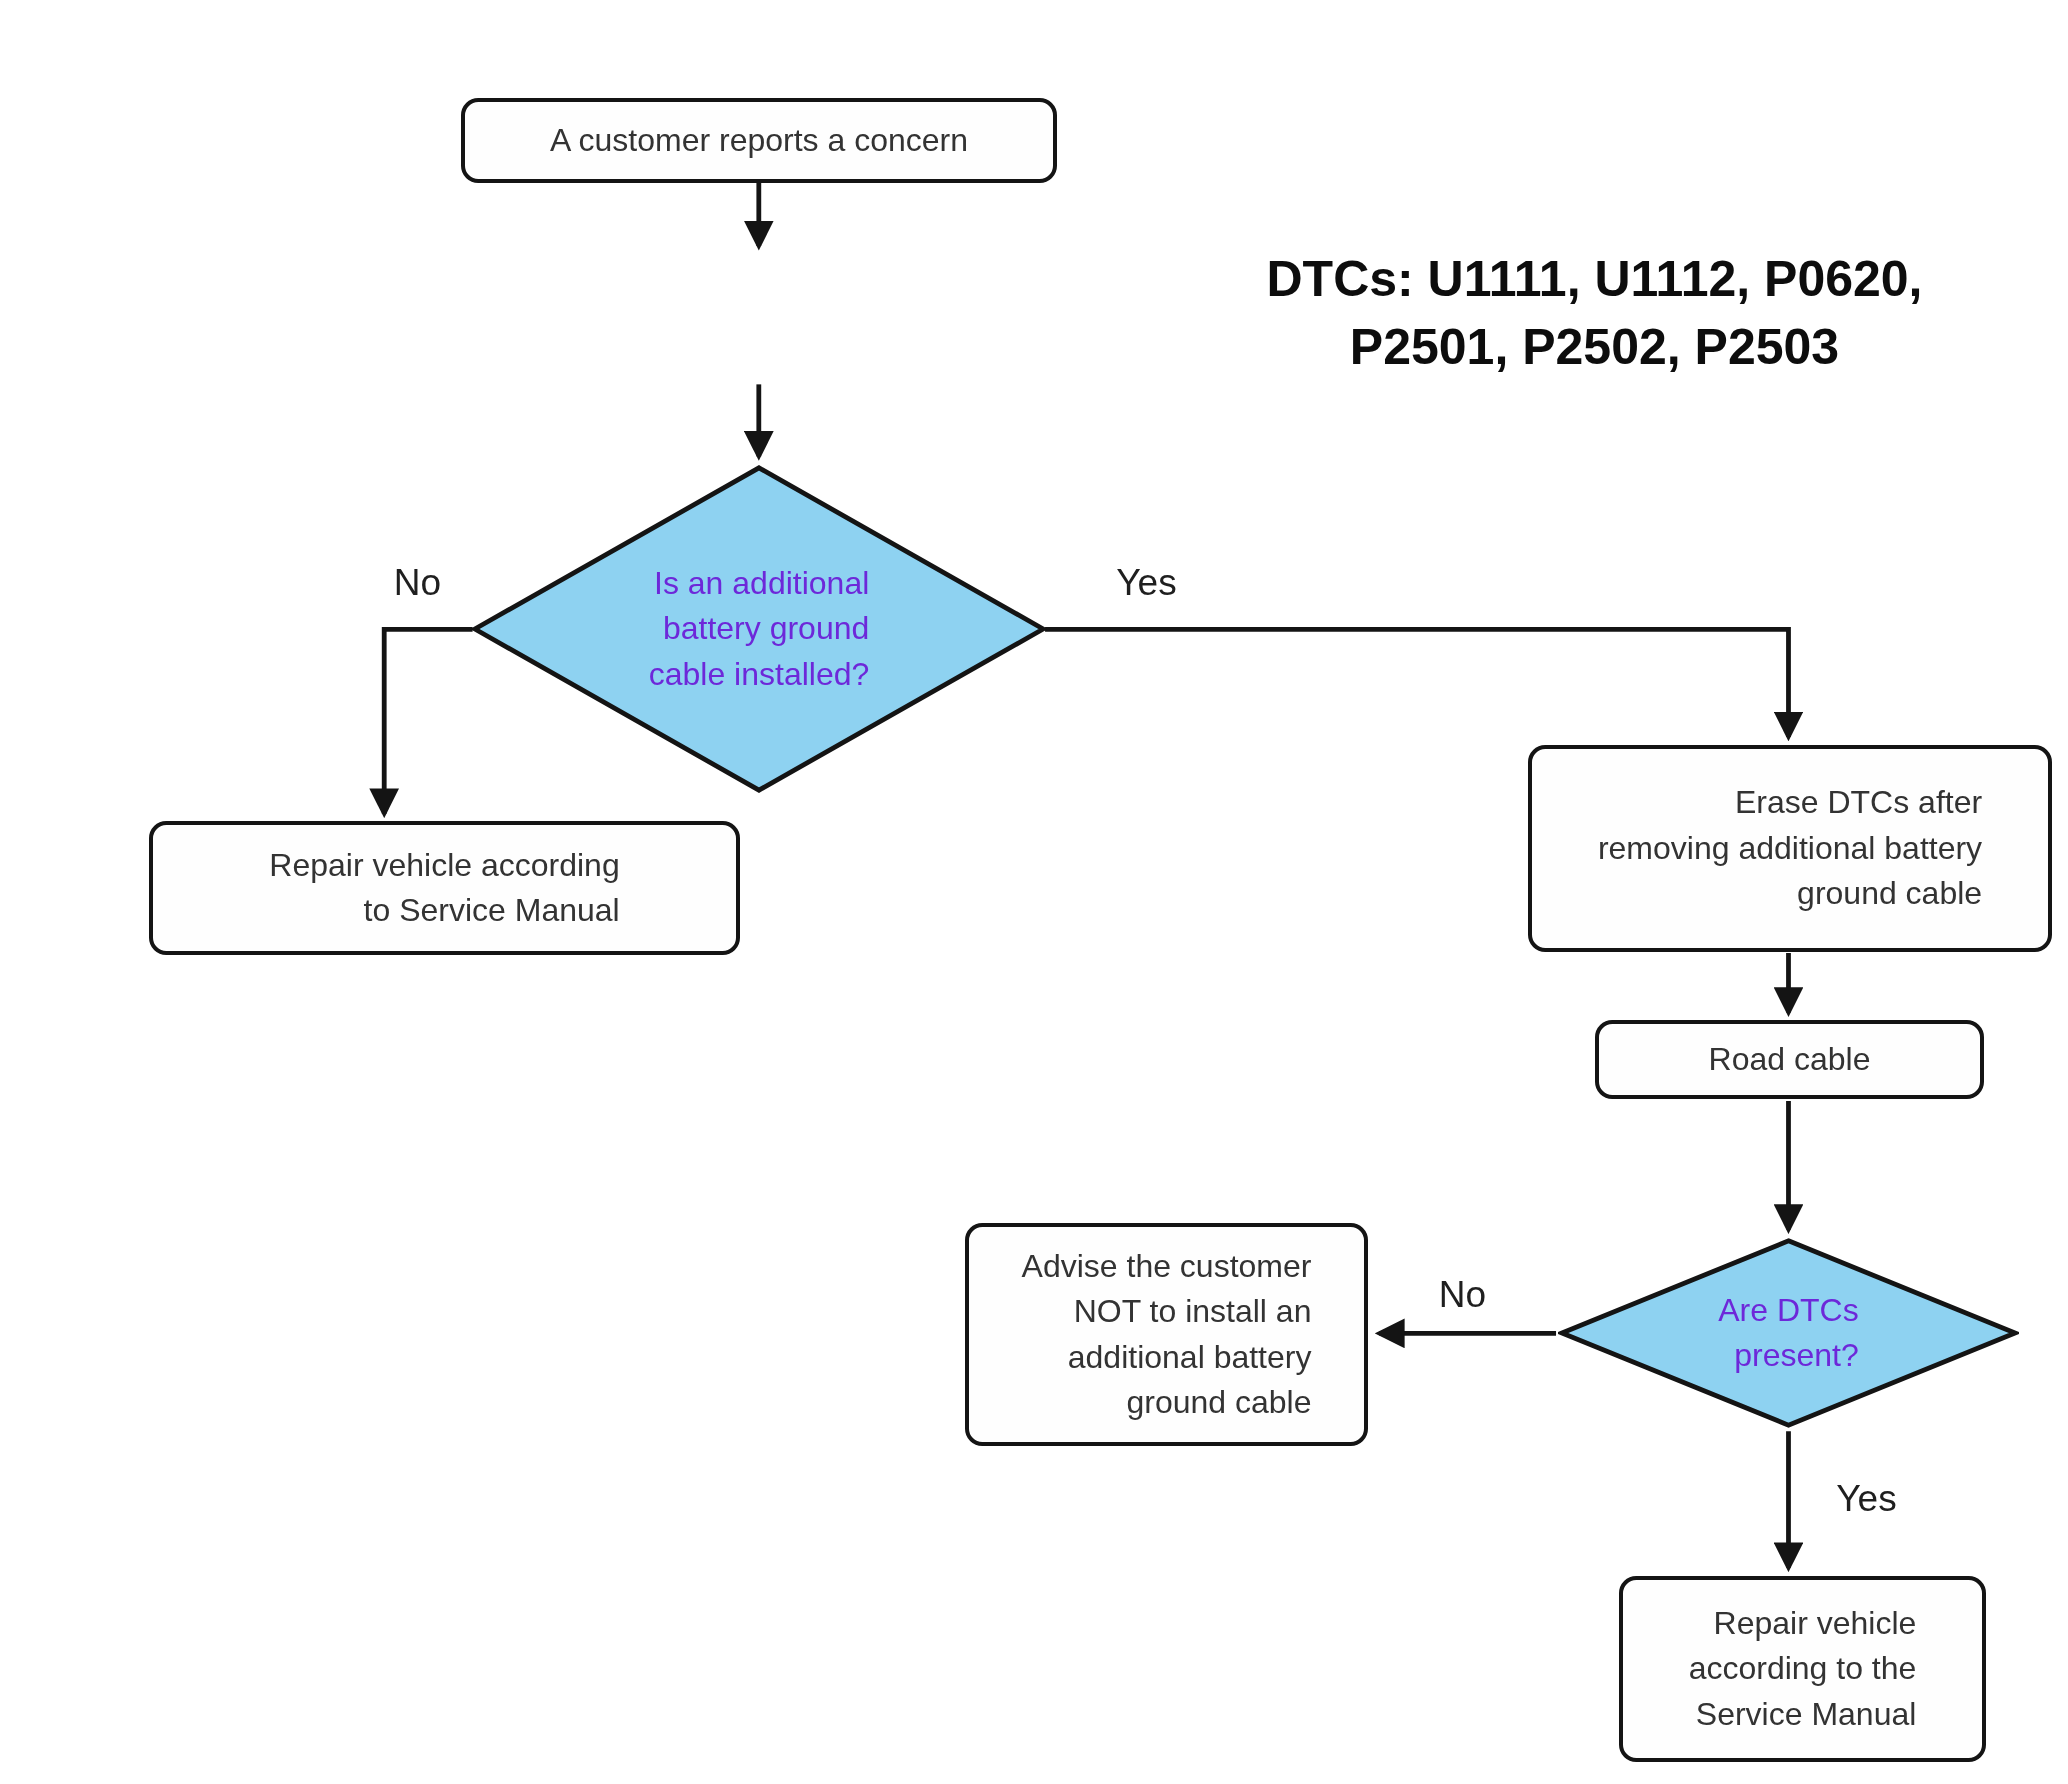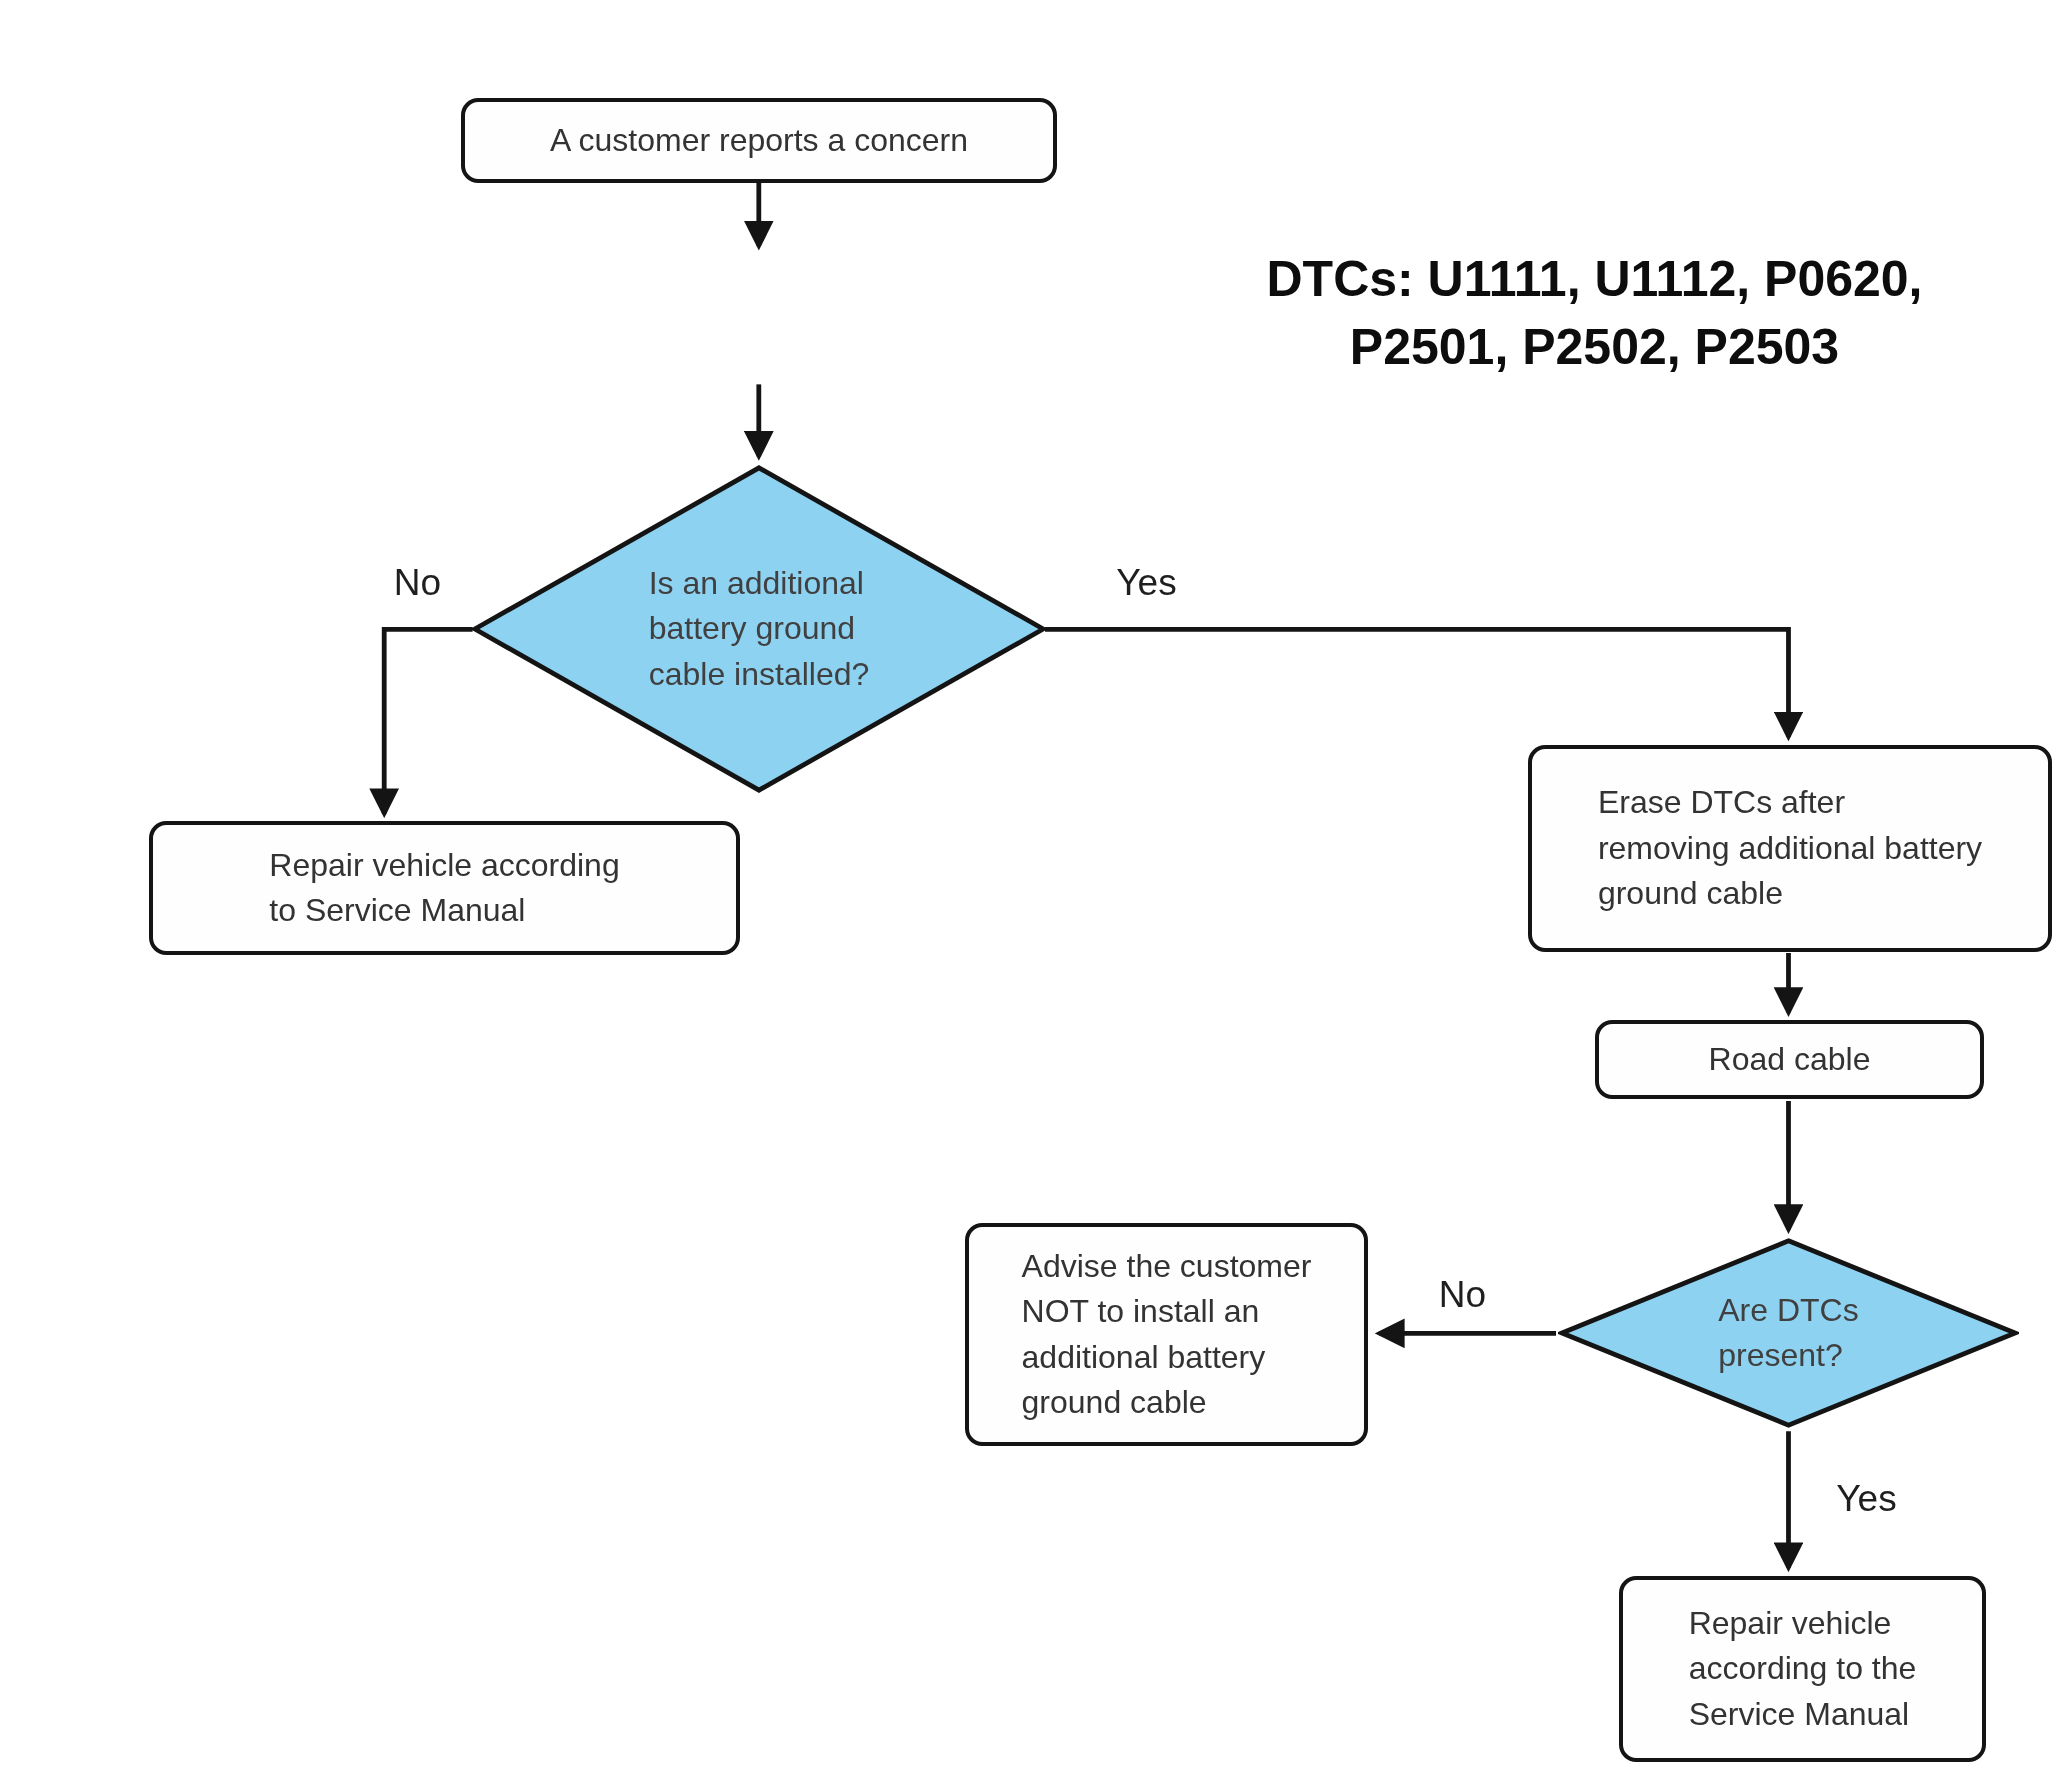--- a/index.html
+++ b/index.html
@@ -14,27 +14,27 @@
   .note{
     position:absolute;left:1196px;top:246px;width:797px;
     font-size:50px;font-weight:bold;color:#0d0d0d;text-align:center;
     white-space:pre-line;line-height:1.35;
   }
   .box{
     position:absolute;background:#fefefe;border:4.8px solid #141414;border-radius:17.3px;
     display:flex;align-items:center;justify-content:center;box-sizing:border-box;
   }
   .node-text{
-    font-size:32px;color:#333333;text-align:left;white-space:pre-line;line-height:1.42;
+    font-size:32px;color:#333333;text-align:right;white-space:pre-line;line-height:1.42;
   }
   .diamond{
     position:absolute;display:flex;align-items:center;justify-content:center;
   }
   .diamond svg{position:absolute;left:0;top:0;width:100%;height:100%;}
-  .diamond .node-text{position:relative;color:#404040;}
+  .diamond .node-text{position:relative;color:#6d28d9;}
   .edges{position:absolute;left:0;top:0;}
   .edge{fill:none;stroke:#141414;stroke-width:5;}
   .edge-label{
     position:absolute;font-size:37px;color:#1f1f1f;text-align:center;white-space:pre;
   }
 </style>
 </head>
 <body>
 
 <div class="canvas">

